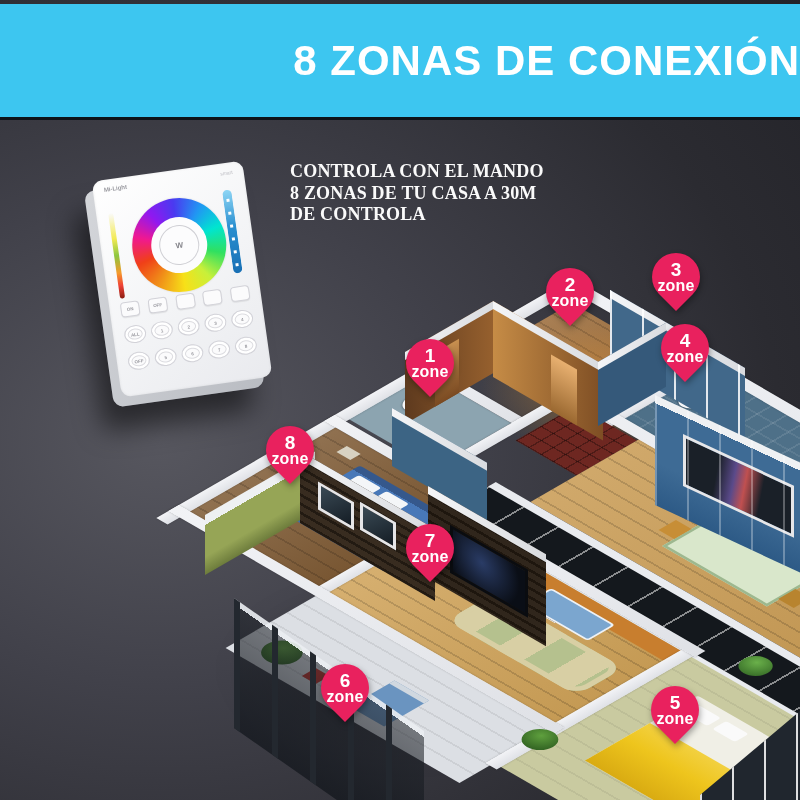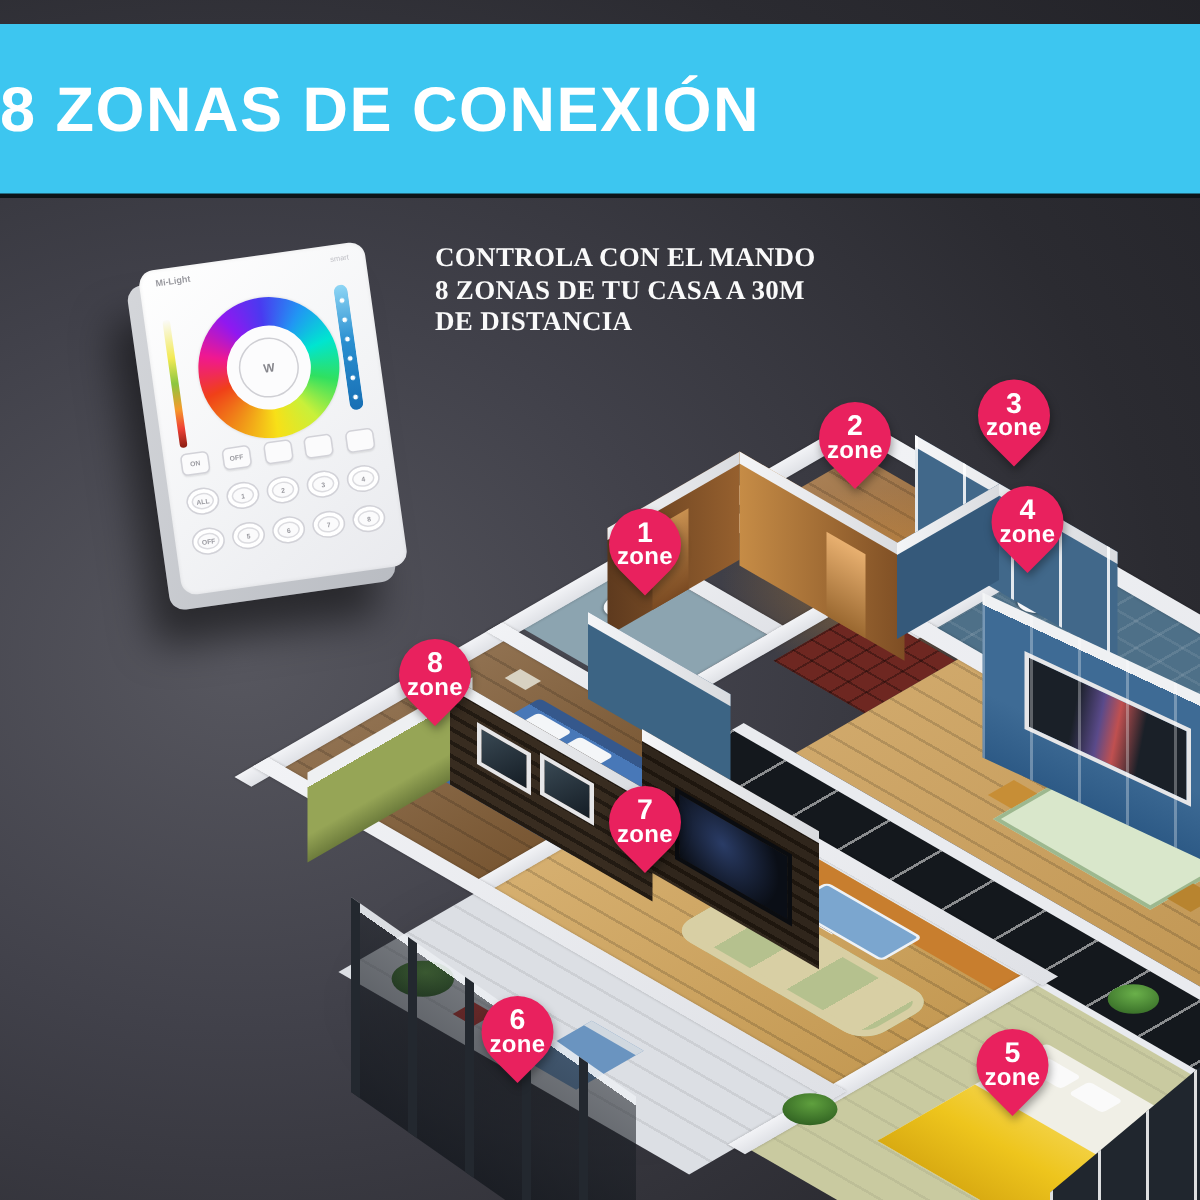--- a/index.html
+++ b/index.html
@@ -1,21 +1,21 @@
 <!DOCTYPE html>
 <html style="--pin-color: #e9215e; --banner-bg: #3dc6f0;"><head>
 <meta charset="utf-8">
 <style>
   html,body{margin:0;padding:0;background:#111;}
   .stage{position:relative;width:800px;height:800px;overflow:hidden;
     font-family:"Liberation Sans", sans-serif;
     background:radial-gradient(1000px 820px at 20% 55%, #57575f 0%, #41414a 30%, #2b2b31 62%, #1d1d22 100%);}
   
-  .banner{position:absolute;left:0;top:16px;width:800px;height:113px;background:var(--banner-bg,#3dc6f0);
-    border-bottom:3px solid #0d1418;display:flex;align-items:center;justify-content:flex-start;}
+  .banner{position:absolute;left:0;top:4px;width:800px;height:113px;background:var(--banner-bg,#3dc6f0);
+    border-bottom:3px solid #0d1418;display:flex;align-items:center;justify-content:flex-end;}
   .banner h1{margin:0;color:#fff;font-size:42px;font-weight:bold;letter-spacing:1px;}
   
   .desc{position:absolute;left:290px;top:161px;color:#fafafa;font-size:18px;font-weight:bold;
     line-height:21.5px;letter-spacing:.2px;z-index:6;}
   .desc span{display:block;font-family:Liberation Serif, serif;}
   
   .remote-wrap{position:absolute;left:92px;top:160px;width:220px;height:260px;z-index:7;}
   .remote-rot{position:absolute;left:14px;top:10px;width:152px;height:218px;transform:rotate(-8deg);transform-origin:50% 50%;}
   .remote-edge{position:absolute;left:-9px;top:9px;width:152px;height:218px;border-radius:10px;
     background:linear-gradient(120deg,#d4d6da,#b9bcc2);box-shadow:-14px 22px 26px rgba(0,0,0,.5);}
@@ -70,21 +70,21 @@
 
 <div class="stage">
 
   <header class="banner">
     <h1>8 ZONAS DE CONEXIÓN</h1>
   </header>
 
   <div class="desc">
     <span>CONTROLA CON EL MANDO</span>
     <span>8 ZONAS DE TU CASA A 30M</span>
-    <span>DE DISTANCIA</span>
+    <span>DE CONTROLA</span>
   </div>
 
   <div class="remote-wrap">
     <div class="remote-rot">
       <div class="remote-edge"></div>
       <div class="remote-face">
         <span class="brand">Mi-Light</span>
         <span class="brand-r">smart</span>
         <div class="sat-strip"></div>
         <div class="color-ring">

